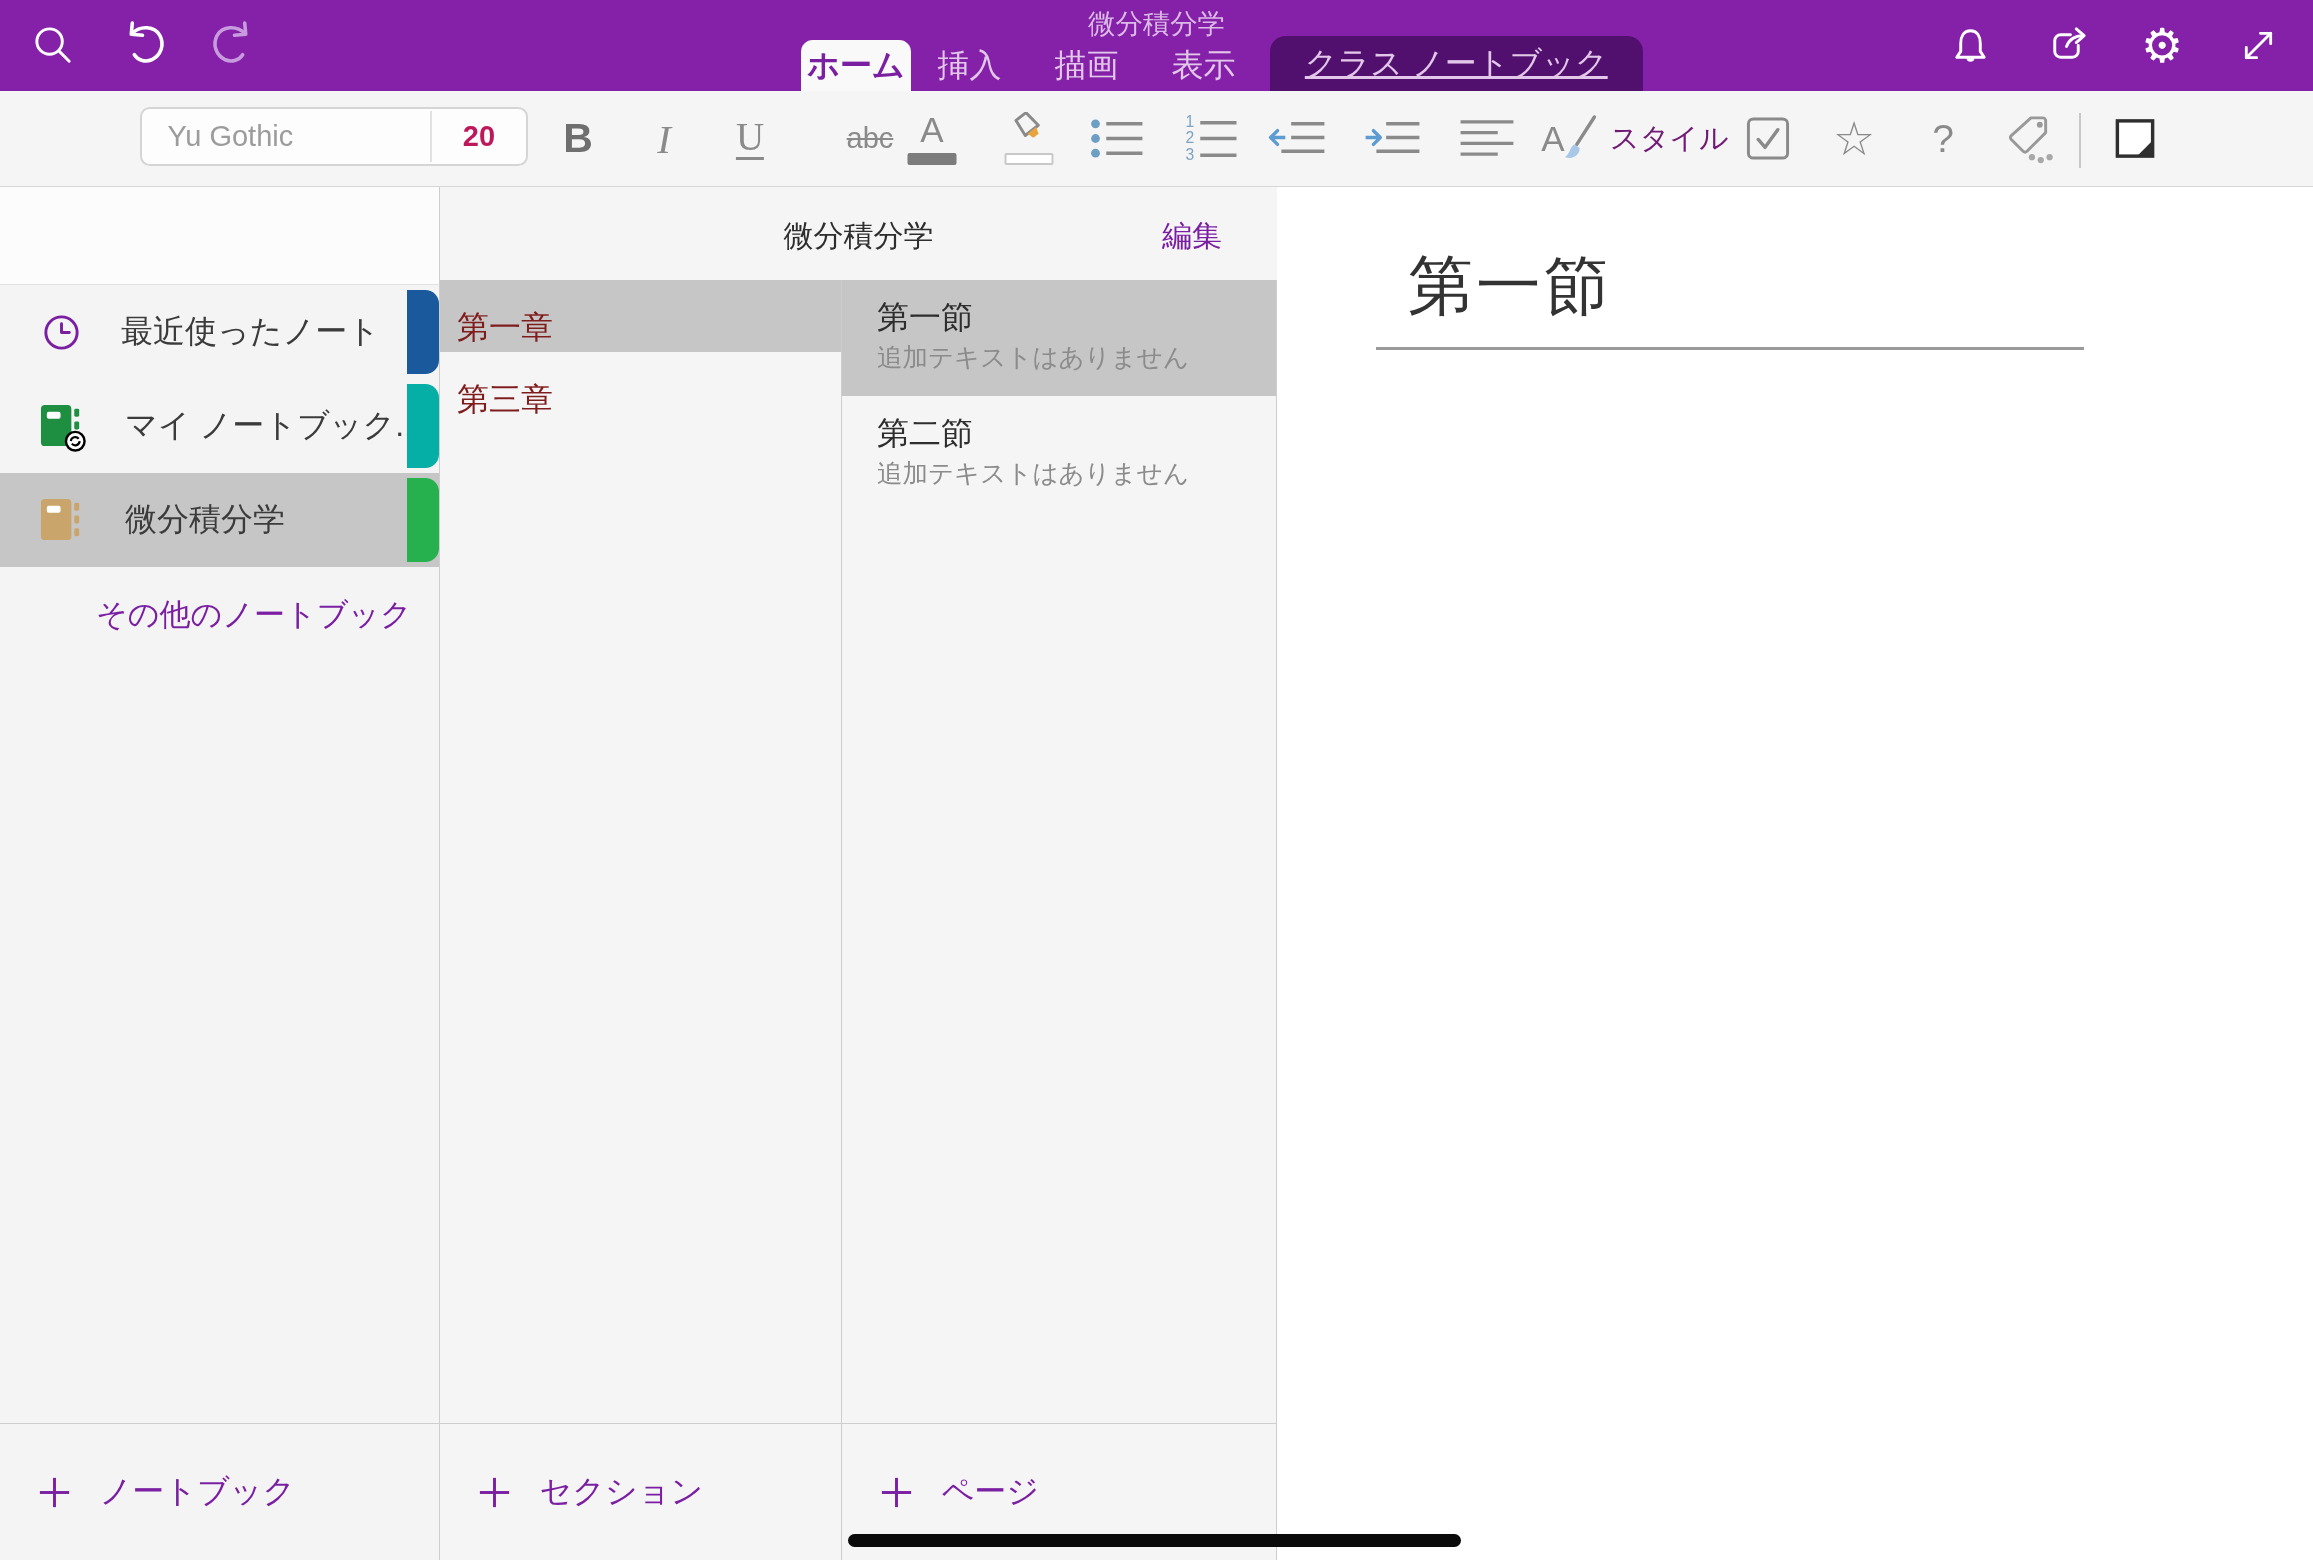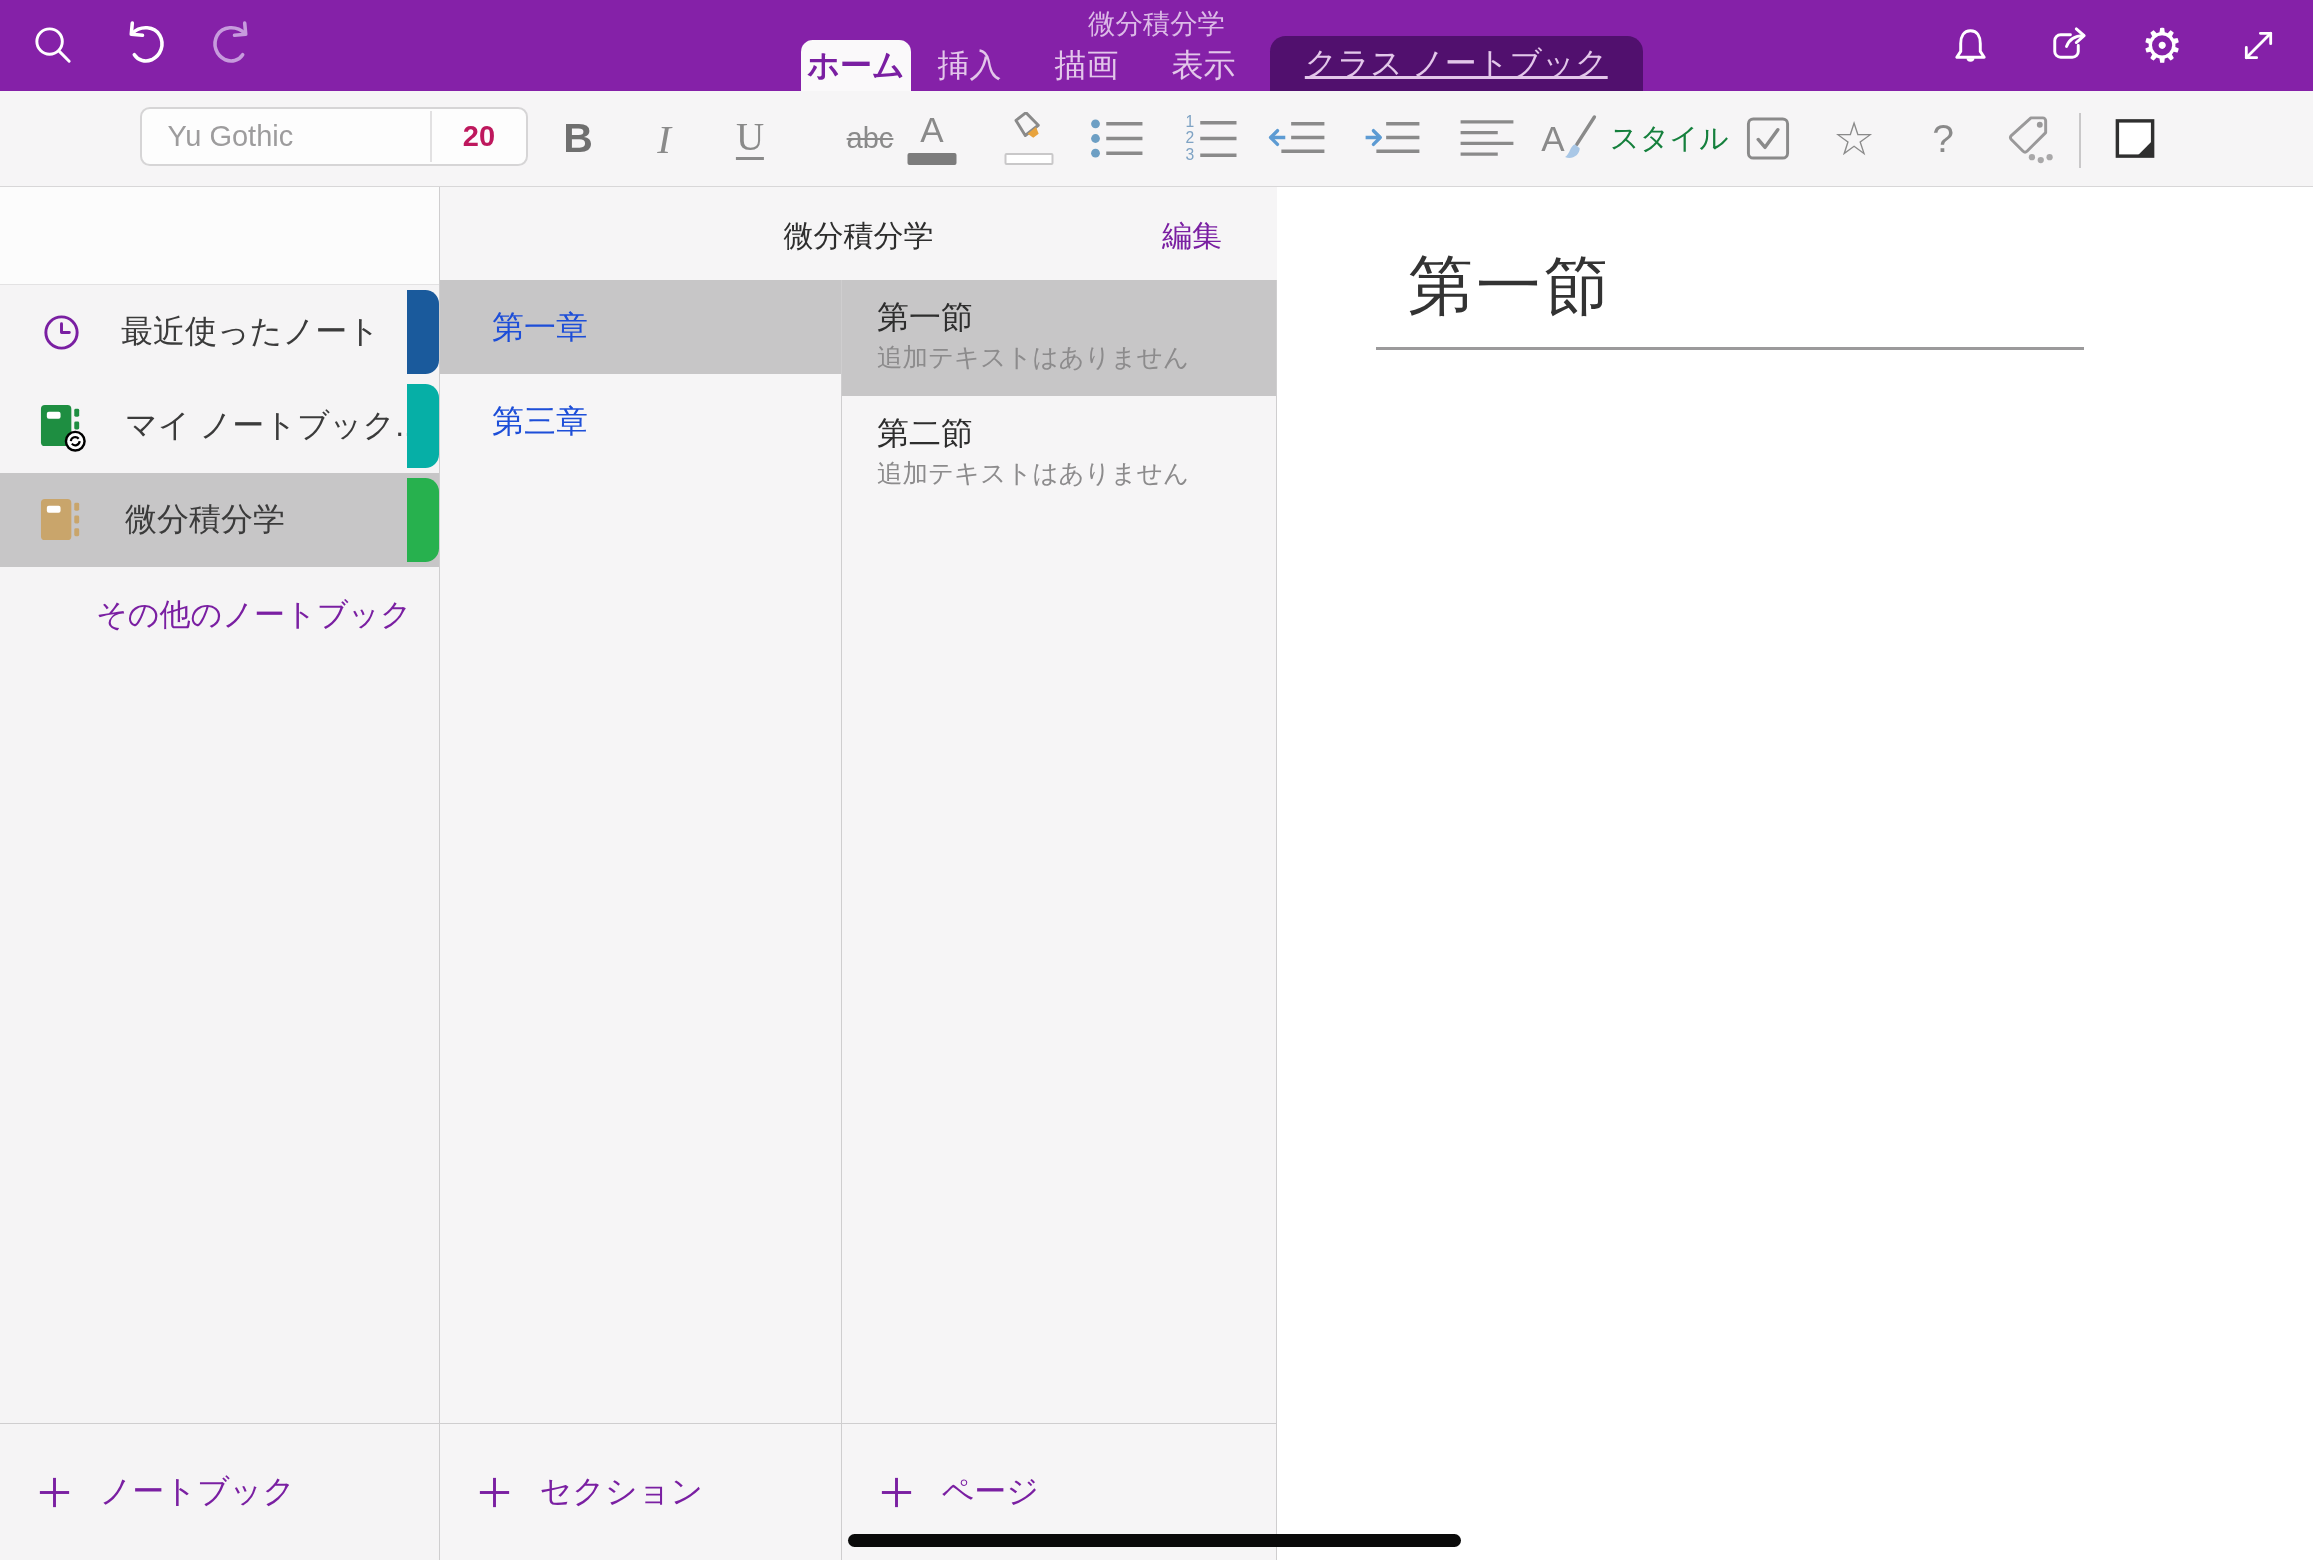--- a/index.html
+++ b/index.html
@@ -34,21 +34,21 @@
          align-items:center;justify-content:center;transform:translateX(-50%);
          color:#8A8A8A;}
   .t-bold{font-size:41px;font-weight:700;color:#6F6F6F;}
   .t-italic{font-family:"Liberation Serif",serif;font-style:italic;font-size:41px;}
   .t-underline{font-family:"Liberation Serif",serif;font-size:39px;border-bottom:3.9px solid #8A8A8A;line-height:1.05;}
   .t-strike{font-size:29px;text-decoration:line-through;}
   .t-A{font-size:35px;line-height:1;}
   .color-bar{width:49px;height:12.7px;background:#7C7C7C;border-radius:2px;margin-top:5.9px;}
   .hl-bar{width:49px;height:12.7px;background:#FFFFFF;border:2px solid #C9C8C9;border-radius:2px;margin-top:2px;box-sizing:border-box;}
   .styles-wrap{display:flex;flex-direction:row !important;align-items:center;gap:13.7px;}
-  .styles-label{font-size:29px;color:#15803d;}
+  .styles-label{font-size:29px;color:#701a75;}
   .star-glyph{font-size:47px;color:#8A8A8A;line-height:1;}
   .help-glyph{font-size:39px;color:#8A8A8A;}
   .vsep{position:absolute;top:21.6px;width:2px;height:55px;background:#C9C8C9;transform:translateX(-50%);}
 
   
   .cols{position:absolute;top:187px;left:0;right:0;bottom:0;display:flex;}
   .sidebar{width:440px;background:#F5F4F5;border-right:1px solid #CFCECF;
            display:flex;flex-direction:column;box-sizing:border-box;}
   .sb-spacer{height:97px;background:#FCFCFC;border-bottom:1px solid #E3E2E3;}
   .sb-row{position:relative;height:94px;display:flex;align-items:center;gap:37px;
@@ -65,21 +65,21 @@
               color:#7A1FA2;font-size:32px;}
 
   .listpane{width:837px;background:#F6F5F6;display:flex;flex-direction:column;box-sizing:border-box;}
   .pane-header{position:relative;height:93px;flex:none;}
   .pane-title{position:absolute;top:29px;left:0;width:100%;text-align:center;
               font-size:30px;color:#2E2E2E;}
   .edit-btn{position:absolute;top:29px;right:55px;font-size:30px;color:#7A1FA2;}
   .pane-cols{flex:1;display:flex;min-height:0;}
   .seccol{width:402px;border-right:1px solid #CFCECF;display:flex;flex-direction:column;box-sizing:border-box;}
   .pagecol{flex:1;display:flex;flex-direction:column;border-right:1px solid #CFCECF;box-sizing:border-box;}
-  .secrow{height:94px;line-height:94px;padding-left:52px;font-size:32px;color:#1d4ed8;flex:none;}
+  .secrow{height:72px;line-height:94px;padding-left:17px;font-size:32px;color:#7f1d1d;flex:none;}
   .secrow.selected{background:#C7C6C7;}
   .pagerow{height:116px;padding:15.7px 0 0 35px;box-sizing:border-box;flex:none;}
   .pagerow.selected{background:#C7C6C7;}
   .page-t{font-size:32px;color:#2E2E2E;}
   .page-s{font-size:25.5px;color:#8C8B8C;margin-top:0;}
 
   .canvas{flex:1;background:#FFFFFF;position:relative;}
   .doc-title{position:absolute;left:131px;top:55px;font-size:65px;font-weight:300;
              color:#333333;letter-spacing:2.9px;font-family:"Liberation Sans","DejaVu Sans",sans-serif;}
   .doc-rule{position:absolute;left:99px;top:160px;width:708px;height:2.9px;background:#9B9A9B;}

